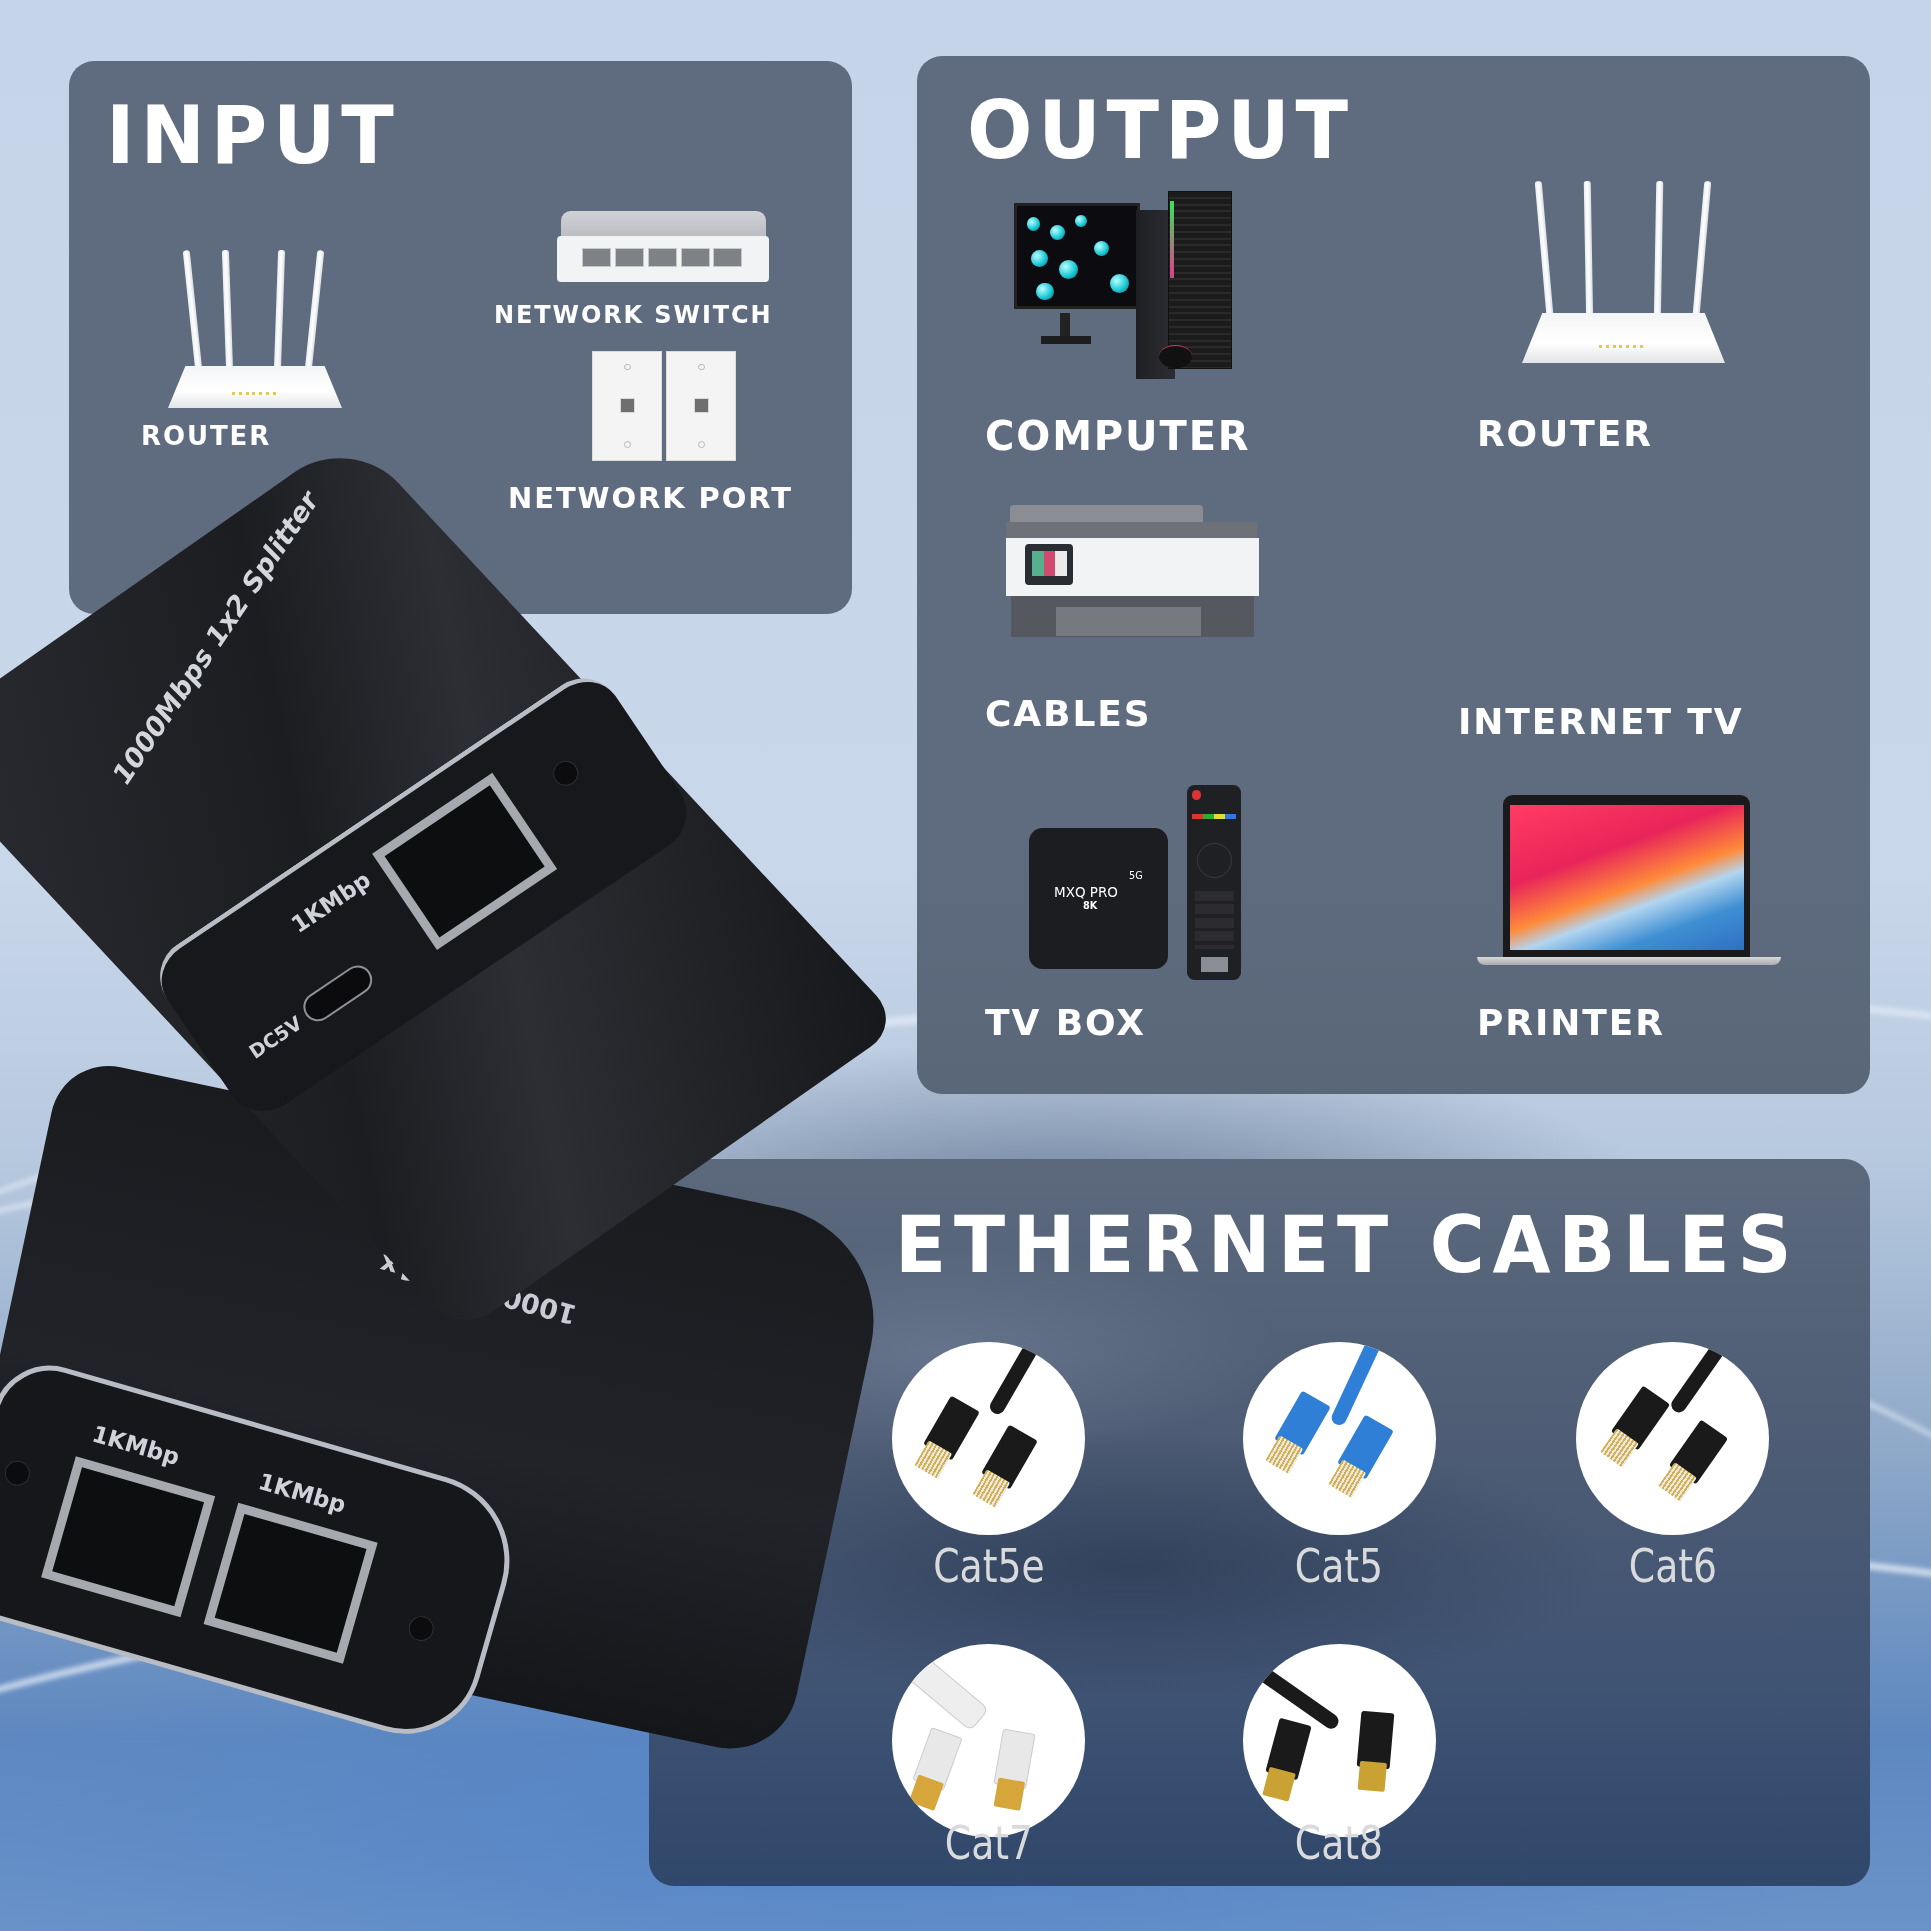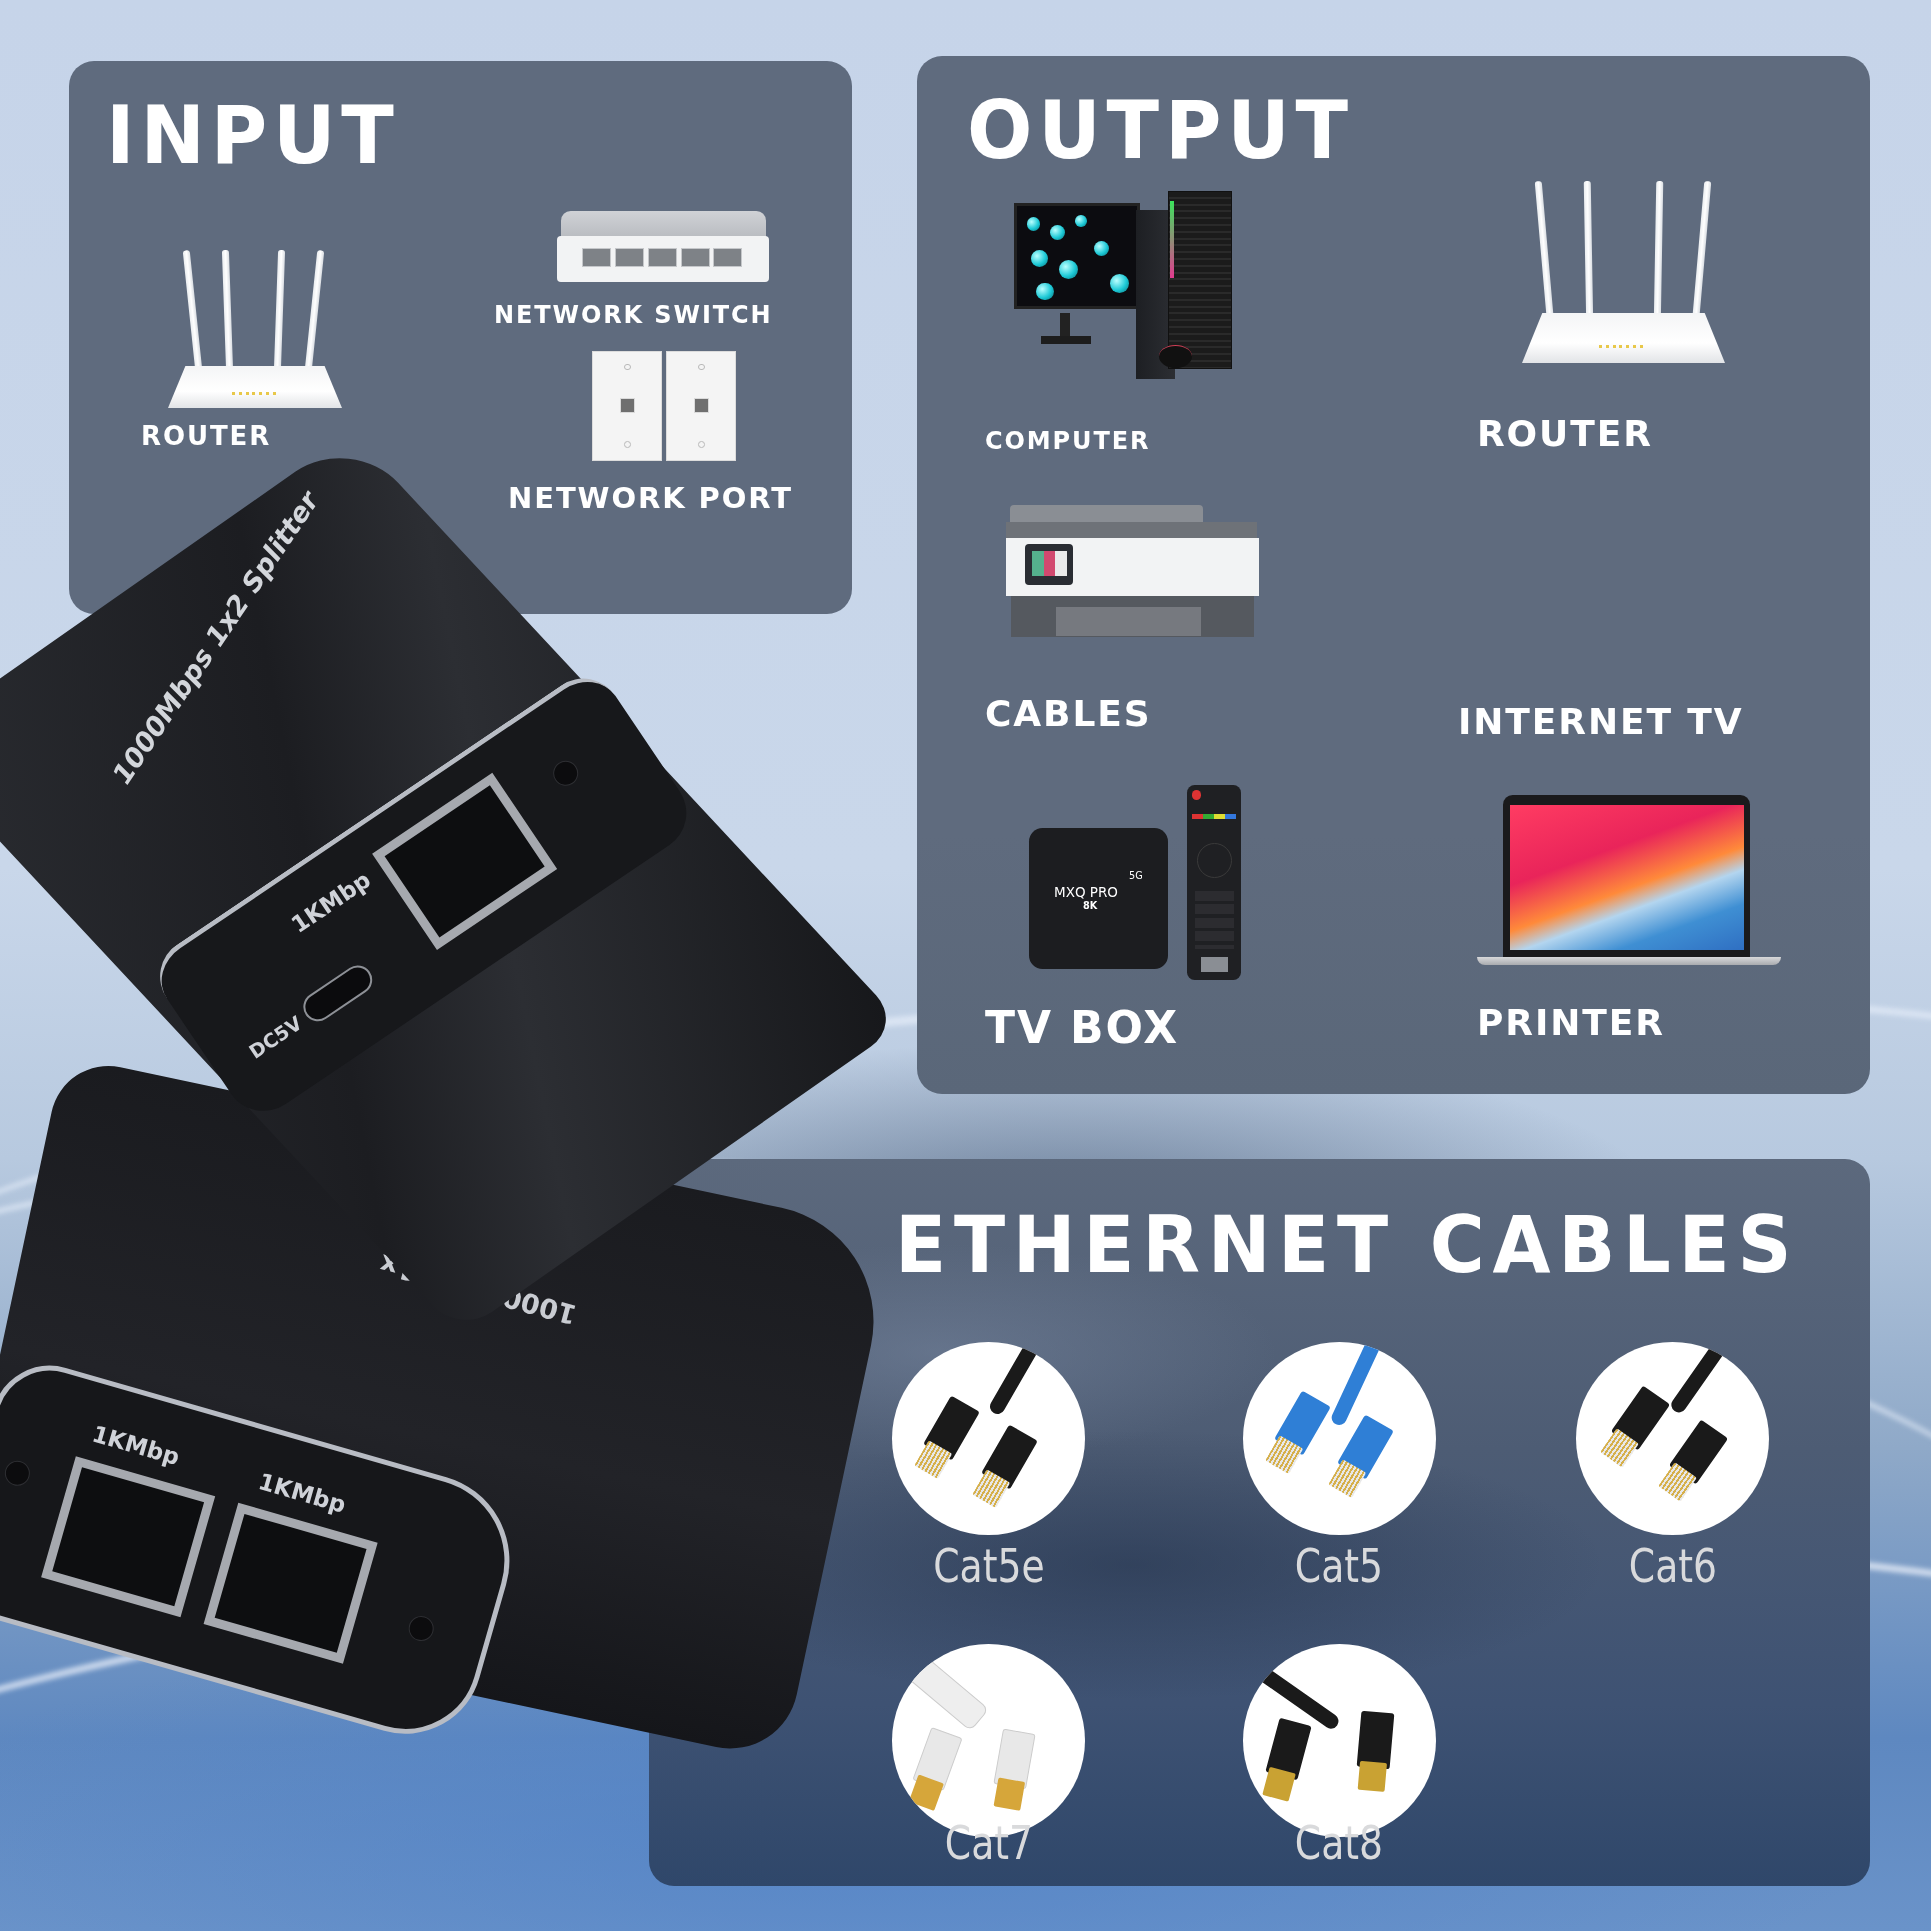--- a/index.html
+++ b/index.html
@@ -168,21 +168,21 @@
       <div class="dot" style="left:19.3px;top:77px;width:17.4px;height:17.4px;"></div>
       <div class="dot" style="left:93px;top:68px;width:19.3px;height:19.3px;"></div>
     </div>
     <div class="blk" style="left:46px;top:122px;width:9.7px;height:25px;background:#222;"></div>
     <div class="blk" style="left:27px;top:145px;width:50px;height:7.7px;background:#1d1d1d;"></div>
     <div class="blk" style="left:122px;top:19.3px;width:39px;height:169px;background:linear-gradient(90deg,#1d1f23,#2c2e33);"></div>
     <div class="blk" style="left:154px;top:0;width:64px;height:178px;background:repeating-linear-gradient(180deg,#1b1b1b 0 4.8px,#2a2a2a 4.8px 6.8px);border:1.9px solid #111;"></div>
     <div class="blk" style="left:156px;top:9.7px;width:3.9px;height:77px;background:linear-gradient(180deg,#3be35c,#e23b8f);"></div>
     <div class="blk" style="left:145px;top:154px;width:33px;height:23px;background:#111;border-radius:50%;border-top:1.9px solid #d13f56;"></div>
   </div>
-  <div class="label" style="left:68px;top:357px;width:280px;font-size:24px;margin-top:14px;">COMPUTER</div>
+  <div class="label" style="left:68px;top:357px;width:280px;font-size:40px;">COMPUTER</div>
 
   <div class="device router" style="left:605px;top:135px;width:203px;height:172px;">
     <div class="ant" style="left:19.3px;height:145px;transform:rotate(-5deg);"></div>
     <div class="ant" style="left:63px;height:145px;transform:rotate(-1deg);"></div>
     <div class="ant" style="left:133px;height:145px;transform:rotate(1deg);"></div>
     <div class="ant" style="left:176px;height:145px;transform:rotate(5deg);"></div>
     <div class="body" style="width:203px;height:50px;"></div>
     <div class="leds" style="left:77px;bottom:15.4px;"></div>
   </div>
   <div class="label" style="left:560px;top:357px;width:290px;font-size:36px;">ROUTER</div>
@@ -206,21 +206,21 @@
     <div class="blk" style="left:58px;top:130px;color:#fff;font-size:9.7px;font-weight:bold;">8K</div>
     <div class="blk" style="left:104px;top:100px;color:#fff;font-size:9.7px;">5G</div>
     <div class="blk" style="left:162px;top:14.5px;width:54px;height:195px;background:#1f2023;border-radius:7.7px;">
       <div class="blk" style="left:4.8px;top:5.8px;width:9.7px;height:9.7px;background:#d33;border-radius:50%;"></div>
       <div class="blk" style="left:4.8px;top:29px;width:44px;height:5.8px;background:linear-gradient(90deg,#d33 0 25%,#3a3 25% 50%,#dd3 50% 75%,#37d 75%);"></div>
       <div class="blk" style="left:9.7px;top:58px;width:35px;height:35px;border:1.9px solid #3a3a3a;border-radius:50%;"></div>
       <div class="blk" style="left:7.7px;top:106px;width:39px;height:58px;background:repeating-linear-gradient(180deg,#2c2c30 0 9.7px,#1f2023 9.7px 13.5px);"></div>
       <div class="blk" style="left:13.5px;top:172px;width:27px;height:15.4px;background:#8a8e94;"></div>
     </div>
   </div>
-  <div class="label" style="left:68px;top:946px;width:280px;font-size:44px;">TV BOX</div>
+  <div class="label" style="left:68px;top:946px;width:280px;font-size:36px;">TV BOX</div>
 
   <div class="device" style="left:560px;top:739px;width:304px;height:179px;">
     <div class="blk" style="left:26px;top:0;width:247px;height:162px;background:#1a1a1c;border-radius:9.7px 9.7px 0 0;"></div>
     <div class="blk" style="left:33px;top:9.7px;width:234px;height:145px;background:linear-gradient(160deg,#ff3c62 0%,#e9245a 35%,#ff8a3a 55%,#b3d5ef 65%,#3f8fd3 80%,#2f6fc2 100%);"></div>
     <div class="blk" style="left:0;top:162px;width:304px;height:7.7px;background:linear-gradient(180deg,#d8d9db,#a9abaf);border-radius:0 0 13.5px 13.5px;"></div>
   </div>
   <div class="label" style="left:560px;top:946px;width:309px;font-size:36px;">PRINTER</div>
 </section>
 
 <section class="panel cables">

